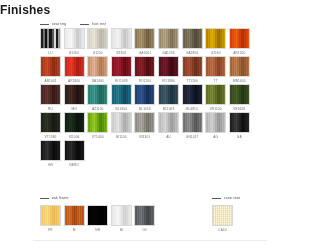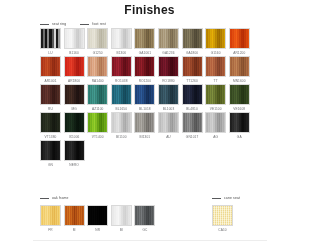--- a/index.html
+++ b/index.html
@@ -2,21 +2,21 @@
 <html><head>
 <meta charset="utf-8">
 <style>
   html,body{margin:0;padding:0;}
   body{
     width:299px;height:252px;background:#ffffff;
     font-family:"Liberation Sans",sans-serif;
     color:#231f20;overflow:hidden;position:relative;
   }
   .title{
-    text-align:center;font-size:12px;font-weight:bold;
+    text-align:left;font-size:12px;font-weight:bold;
     letter-spacing:.2px;padding-top:3px;color:#1a1a1a;
   }
   .legend-row{
     display:flex;align-items:center;gap:14px;
     margin:5px 0 2px 40px;
   }
   .legend{display:flex;align-items:center;gap:3px;}
   .dash{display:inline-block;width:9px;height:1px;background:#58595b;}
   .legend-label{font-size:3.4px;letter-spacing:.15px;color:#4a4a4a;white-space:nowrap;}
   .grid{margin-left:40px;}

